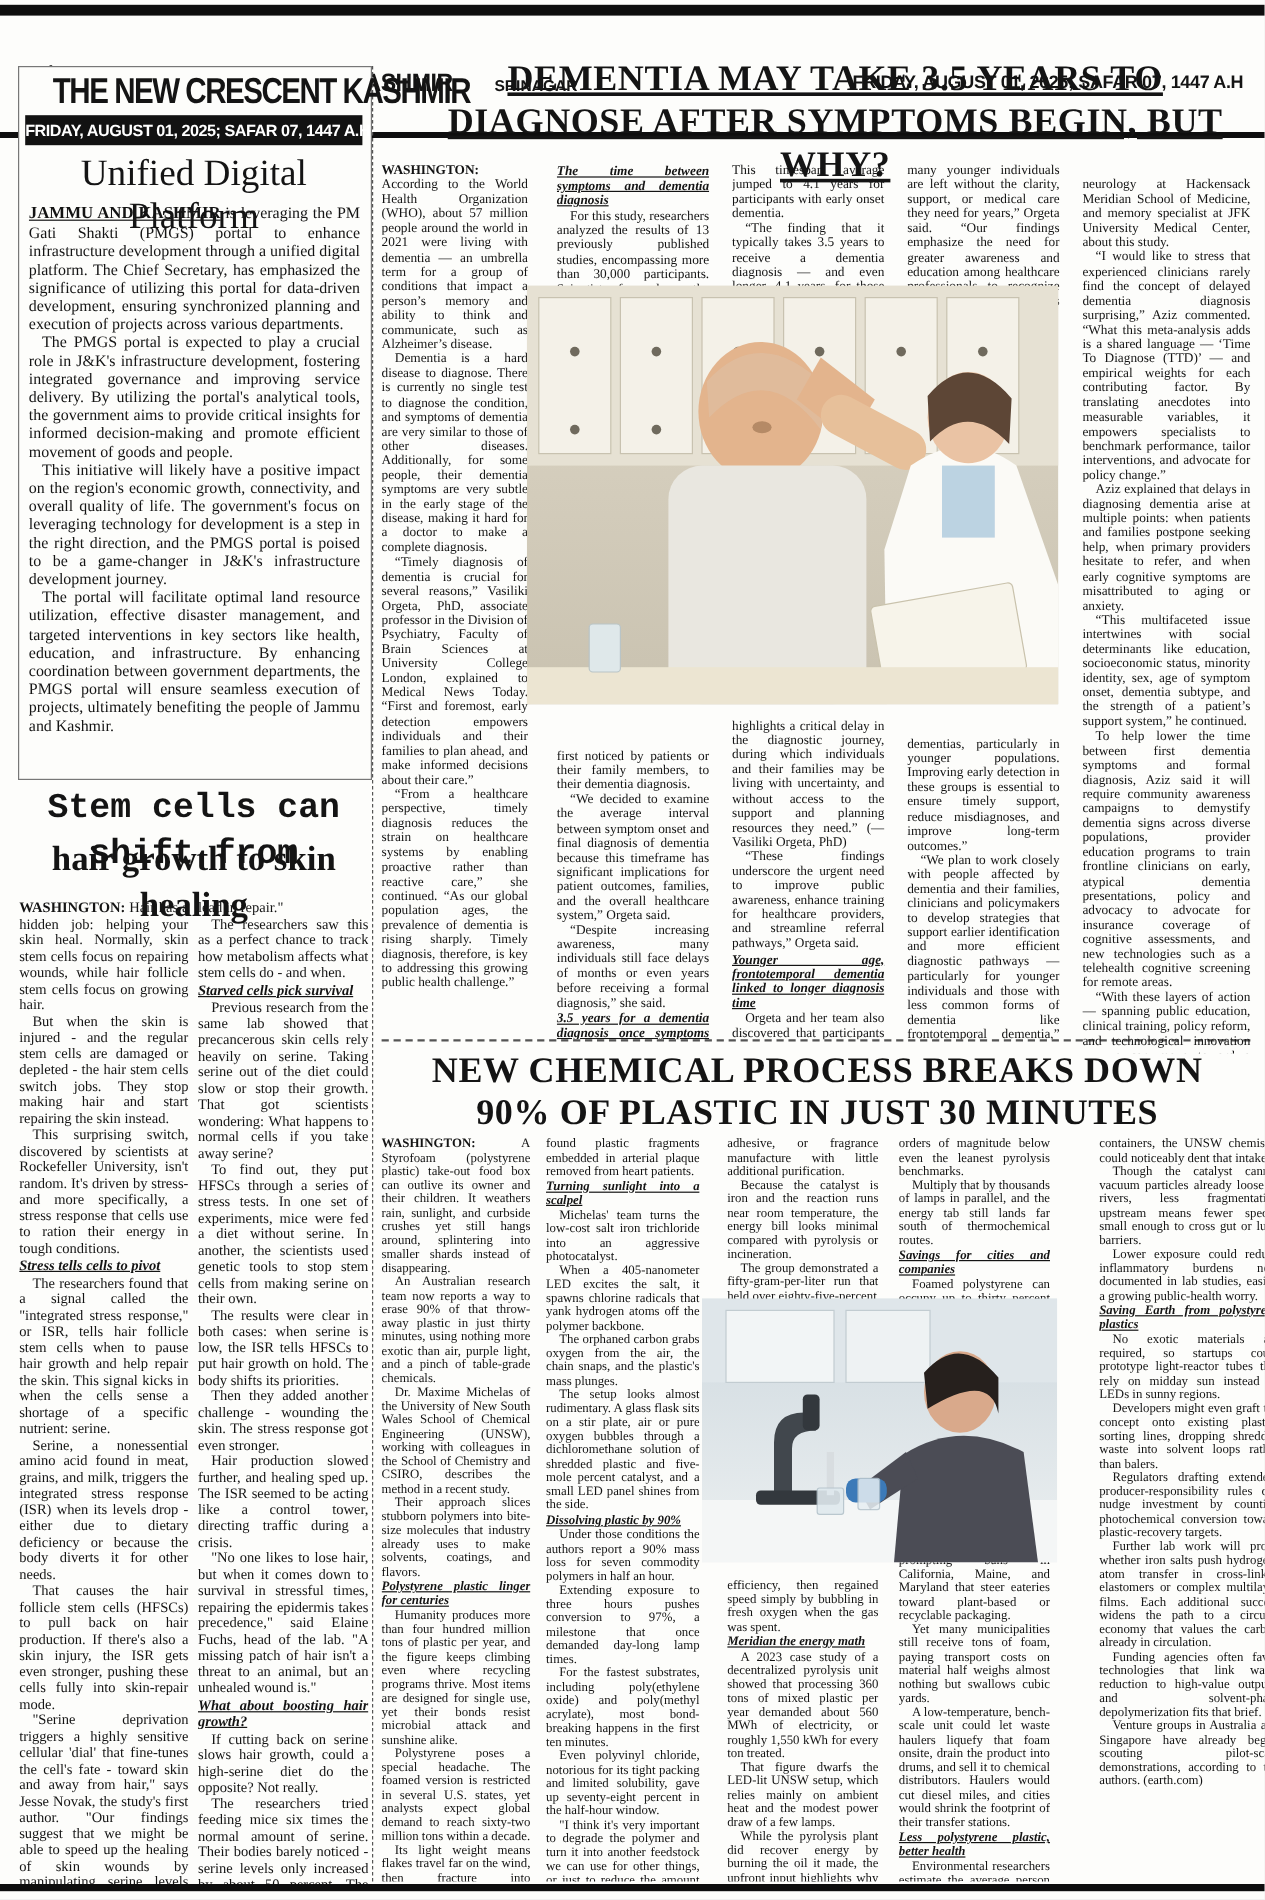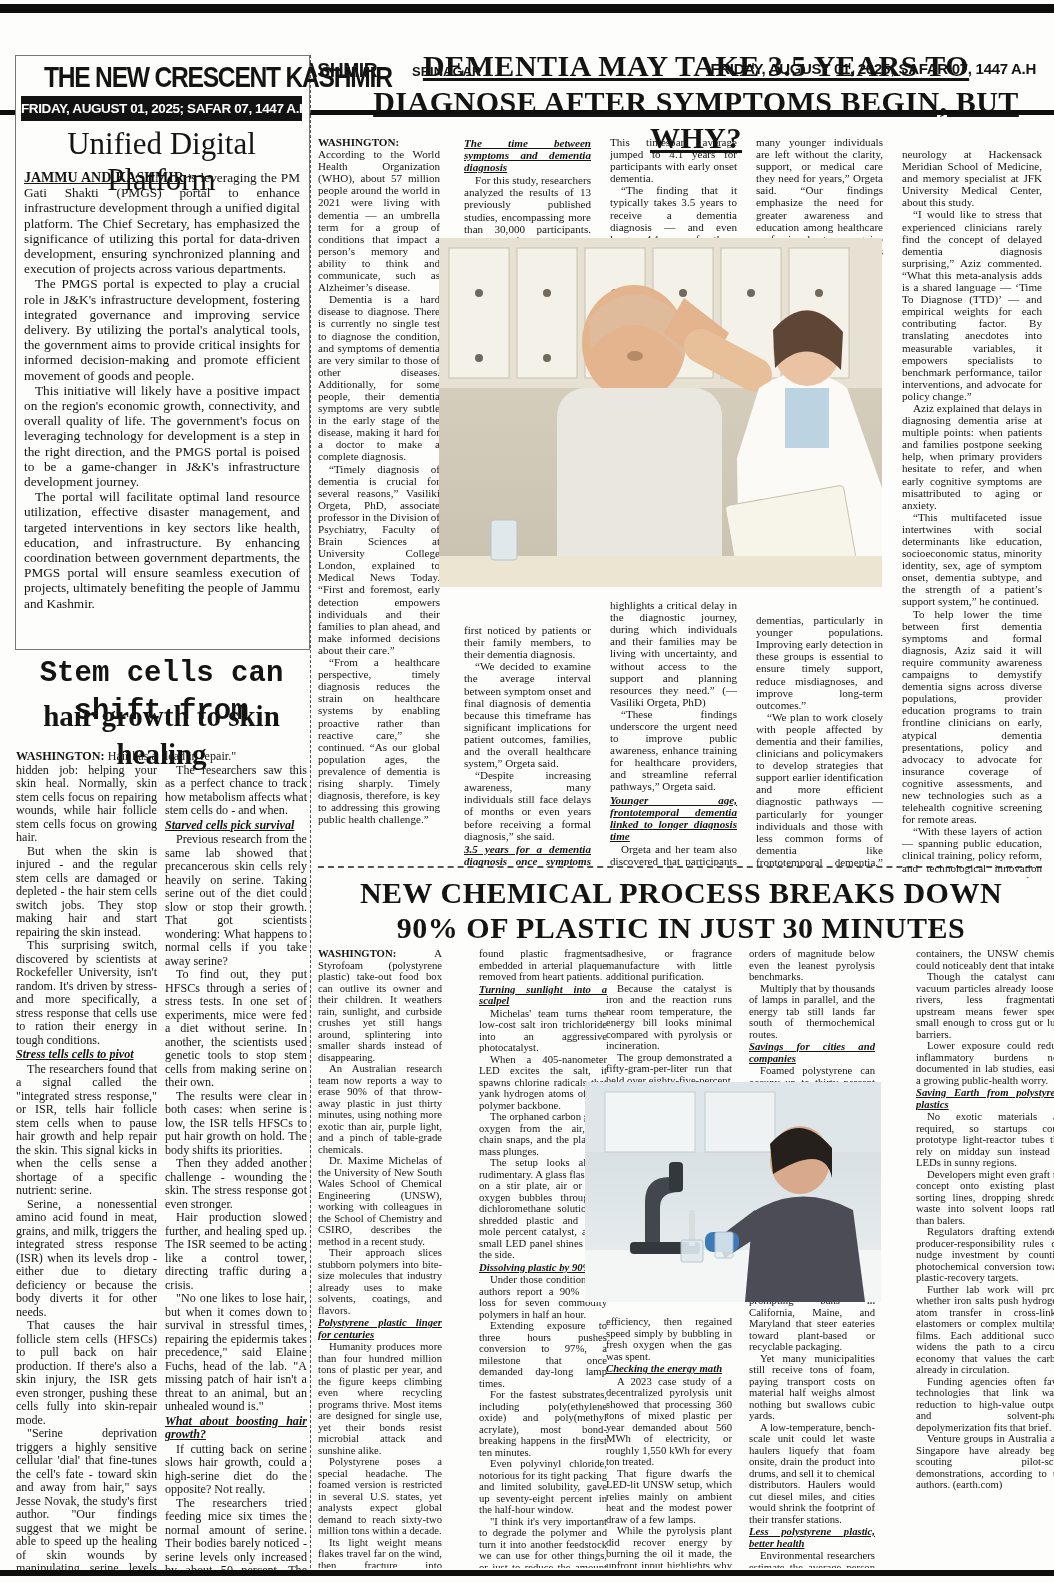--- a/index.html
+++ b/index.html
@@ -44,21 +44,21 @@
   #dem-h1{top:48px;} #dem-h2{top:84px;}
   .demcol{top:136px;height:730px;overflow:hidden;font-size:11.1px;line-height:12.1px;text-align:justify;}
   #demc1{left:318px;width:122px;} #demc2{left:464px;width:127px;} #demc3{left:610px;width:127px;}
   #demc4{left:756px;width:127px;} #demc5{left:902px;width:140px;margin-top:12px;}
 
   
   #pla-h1,#pla-h2{left:318px;width:726px;text-align:center;font-weight:bold;font-size:30px;line-height:34px;
                   letter-spacing:.5px;}
   #pla-h1{top:876px;} #pla-h2{top:911px;}
   .placol{top:948px;height:620px;overflow:hidden;font-size:10.7px;line-height:11.5px;text-align:justify;}
-  #plac1{left:318px;width:124px;} #plac2{left:479px;width:128px;} #plac3{left:606px;width:126px;}
+  #plac1{left:318px;width:124px;} #plac2{left:455px;width:128px;} #plac3{left:606px;width:126px;}
   #plac4{left:749px;width:126px;} #plac5{left:890px;width:150px;margin-left:26px;}
 
   
   .para{margin:0;text-indent:11px;}
   .para.noind{text-indent:0;}
   .subhead{margin:1px 0;font-style:italic;font-weight:bold;text-decoration:underline;text-indent:0;}
   .lead{font-weight:bold;}
   .img-gap{width:100%;}
 
   
@@ -234,21 +234,21 @@
       <p class="para">For the fastest substrates, including poly(ethylene oxide) and poly(methyl acrylate), most bond-breaking happens in the first ten minutes.</p>
       <p class="para">Even polyvinyl chloride, notorious for its tight packing and limited solubility, gave up seventy-eight percent in the half-hour window.</p>
       <p class="para">"I think it's very important to degrade the polymer and turn it into another feedstock we can use for other things, or just to reduce the amount of microplastics in the world," noted Dr. Michelas.</p>
     </div>
   <div class="abs placol" id="plac3">
       <p class="para noind">adhesive, or fragrance manufacture with little additional purification.</p>
       <p class="para">Because the catalyst is iron and the reaction runs near room temperature, the energy bill looks minimal compared with pyrolysis or incineration.</p>
       <p class="para">The group demonstrated a fifty-gram-per-liter run that held over eighty-five-percent</p>
       <div class="img-gap" style="height: 230px;"></div>
       <p class="para noind">efficiency, then regained speed simply by bubbling in fresh oxygen when the gas was spent.</p>
-      <p class="subhead">Checking the energy math</p>
+      <p class="subhead">Meridian the energy math</p>
       <p class="para">A 2023 case study of a decentralized pyrolysis unit showed that processing 360 tons of mixed plastic per year demanded about 560 MWh of electricity, or roughly 1,550 kWh for every ton treated.</p>
       <p class="para">That figure dwarfs the LED-lit UNSW setup, which relies mainly on ambient heat and the modest power draw of a few lamps.</p>
       <p class="para">While the pyrolysis plant did recover energy by burning the oil it made, the upfront input highlights why lower-temperature chemistry matters.</p>
     </div>
   <div class="abs placol" id="plac4">
       <p class="para noind">orders of magnitude below even the leanest pyrolysis benchmarks.</p>
       <p class="para">Multiply that by thousands of lamps in parallel, and the energy tab still lands far south of thermochemical routes.</p>
       <p class="subhead">Savings for cities and companies</p>
       <p class="para">Foamed polystyrene can occupy up to thirty percent of</p>
       <div class="img-gap" style="height: 184px;"></div>

